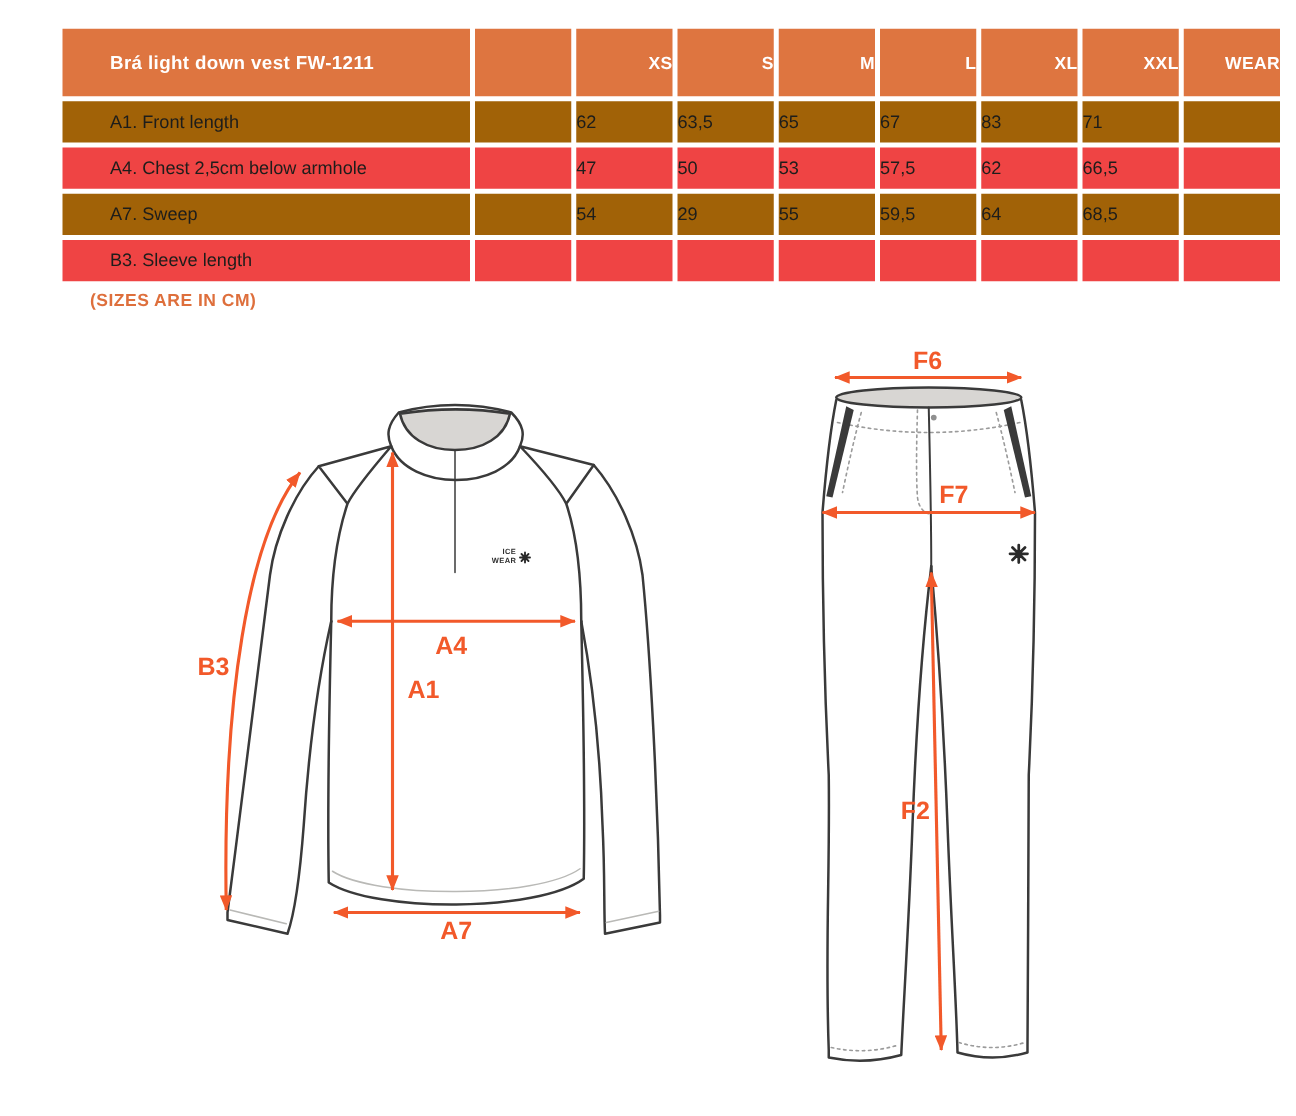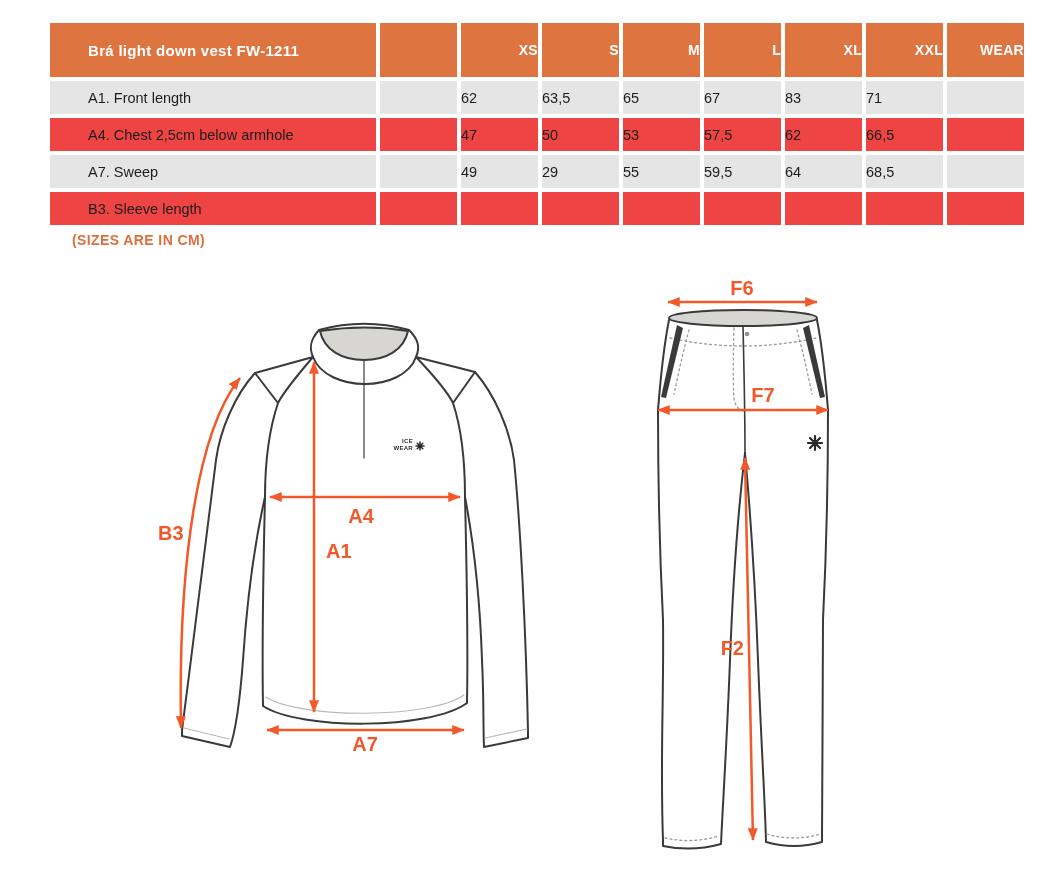--- a/index.html
+++ b/index.html
@@ -21,21 +21,21 @@
   col.c-size{width:77px;}
   tr.hdr td{
     background:#de7540;height:54px;color:#ffffff;
     text-align:right;font-size:14px;font-weight:bold;letter-spacing:.3px;
   }
   tr.hdr td.title-cell{
     text-align:left;padding-left:38px;font-size:15px;
   }
   tr.data td{height:33px;font-size:14.5px;color:#1d1d1b;}
   tr.data td.label-cell{text-align:left;padding-left:38px;}
-  tr.row-dark td{background:#e5e5e5;margin-top:28px;}
+  tr.row-dark td{background:#a16207;margin-top:28px;}
   tr.row-light td{background:#ef4444;}
   
   .cm-note{
     position:absolute;left:72px;top:232px;color:#de6f3c;
     font-size:14px;font-weight:bold;letter-spacing:.4px;
   }
   
   .diagram{position:absolute;}
   .d-top{left:150px;top:300px;}
   .d-pants{left:630px;top:280px;}
@@ -96,21 +96,21 @@
       <td>50</td>
       <td>53</td>
       <td>57,5</td>
       <td>62</td>
       <td>66,5</td>
       <td></td>
     </tr>
     <tr class="data row-dark">
       <td class="label-cell">A7. Sweep</td>
       <td></td>
-      <td>49</td>
+      <td>54</td>
       <td>29</td>
       <td>55</td>
       <td>59,5</td>
       <td>64</td>
       <td>68,5</td>
       <td></td>
     </tr>
     <tr class="data row-light">
       <td class="label-cell">B3. Sleeve length</td>
       <td></td>

